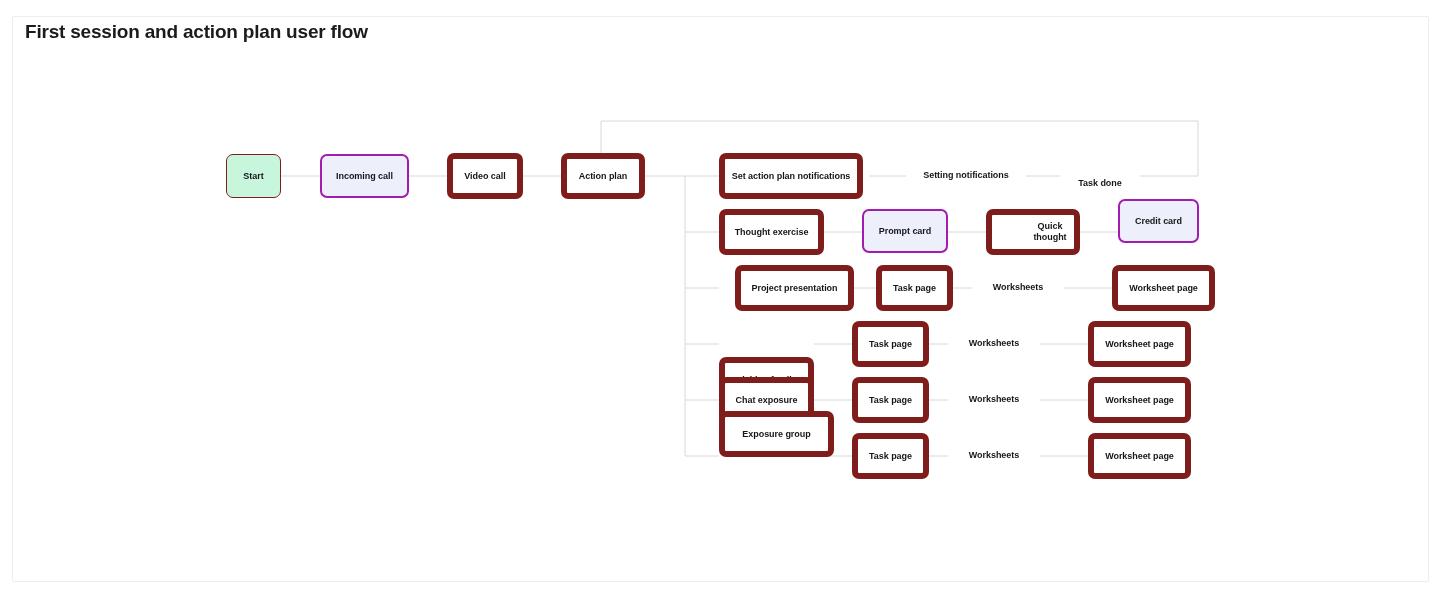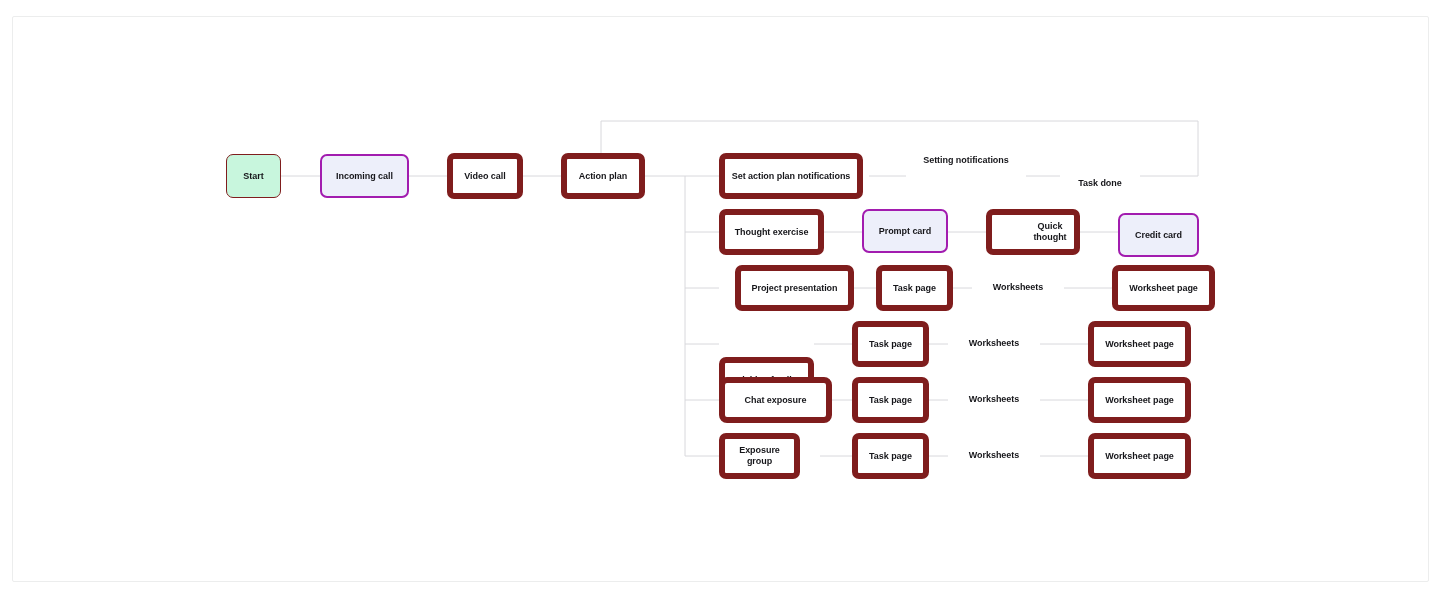--- a/index.html
+++ b/index.html
@@ -67,20 +67,21 @@
   .node.plain {
     background: transparent;
     border: none;
   }
 </style>
 </head>
 <body>
 
 <div id="root">
   <div class="frame"></div>
+  <div class="page-title">First session and action plan user flow</div>
   <svg id="canvas">
       <polyline points="281,176 320,176" fill="none" stroke="#d8d8dc" stroke-width="1" stroke-linejoin="round"></polyline>
       <polyline points="409,176 447,176" fill="none" stroke="#d8d8dc" stroke-width="1" stroke-linejoin="round"></polyline>
       <polyline points="523,176 561,176" fill="none" stroke="#d8d8dc" stroke-width="1" stroke-linejoin="round"></polyline>
       <polyline points="643,176 685,176" fill="none" stroke="#d8d8dc" stroke-width="1" stroke-linejoin="round"></polyline>
       <polyline points="685,176 719,176" fill="none" stroke="#d8d8dc" stroke-width="1" stroke-linejoin="round"></polyline>
       <polyline points="685,176 685,232 719,232" fill="none" stroke="#d8d8dc" stroke-width="1" stroke-linejoin="round"></polyline>
       <polyline points="685,232 685,288 719,288" fill="none" stroke="#d8d8dc" stroke-width="1" stroke-linejoin="round"></polyline>
       <polyline points="685,288 685,344 719,344" fill="none" stroke="#d8d8dc" stroke-width="1" stroke-linejoin="round"></polyline>
       <polyline points="685,344 685,400 719,400" fill="none" stroke="#d8d8dc" stroke-width="1" stroke-linejoin="round"></polyline>
@@ -113,36 +114,36 @@
       </div>
       <div class="node outline" style="left: 447px; top: 153px; width: 76px; height: 46px;">
         <span>Video call</span>
       </div>
       <div class="node outline" style="left: 561px; top: 153px; width: 84px; height: 46px;">
         <span>Action plan</span>
       </div>
       <div class="node outline" style="left: 719px; top: 153px; width: 144px; height: 46px;">
         <span>Set action plan notifications</span>
       </div>
-      <div class="node plain" style="left: 906px; top: 145px; width: 120px; height: 30px;">
+      <div class="node plain" style="left: 906px; top: 160px; width: 120px; height: 30px;">
         <span>Setting notifications</span>
       </div>
       <div class="node plain" style="left: 1060px; top: 161px; width: 80px; height: 30px; align-items: flex-end;">
         <span>Task done</span>
       </div>
       <div class="node outline" style="left: 719px; top: 209px; width: 105px; height: 46px;">
         <span>Thought exercise</span>
       </div>
       <div class="node accent-lilac" style="left: 862px; top: 209px; width: 86px; height: 44px;">
         <span>Prompt card</span>
       </div>
       <div class="node outline" style="left: 986px; top: 209px; width: 94px; height: 46px; padding-left: 40px;">
         <span>Quick thought</span>
       </div>
-      <div class="node accent-lilac" style="left: 1118px; top: 213px; width: 81px; height: 44px;">
+      <div class="node accent-lilac" style="left: 1118px; top: 199px; width: 81px; height: 44px;">
         <span>Credit card</span>
       </div>
       <div class="node outline" style="left: 735px; top: 265px; width: 119px; height: 46px;">
         <span>Project presentation</span>
       </div>
       <div class="node outline" style="left: 876px; top: 265px; width: 77px; height: 46px;">
         <span>Task page</span>
       </div>
       <div class="node plain" style="left: 972px; top: 272px; width: 92px; height: 30px;">
         <span>Worksheets</span>
@@ -155,33 +156,33 @@
       </div>
       <div class="node outline" style="left: 852px; top: 321px; width: 77px; height: 46px;">
         <span>Task page</span>
       </div>
       <div class="node plain" style="left: 948px; top: 328px; width: 92px; height: 30px;">
         <span>Worksheets</span>
       </div>
       <div class="node outline" style="left: 1088px; top: 321px; width: 103px; height: 46px;">
         <span>Worksheet page</span>
       </div>
-      <div class="node outline" style="left: 719px; top: 377px; width: 113px; height: 46px; border-radius: 8px;">
+      <div class="node outline" style="left: 719px; top: 377px; width: 95px; height: 46px;">
         <span>Chat exposure</span>
       </div>
       <div class="node outline" style="left: 852px; top: 377px; width: 77px; height: 46px;">
         <span>Task page</span>
       </div>
       <div class="node plain" style="left: 948px; top: 384px; width: 92px; height: 30px;">
         <span>Worksheets</span>
       </div>
       <div class="node outline" style="left: 1088px; top: 377px; width: 103px; height: 46px;">
         <span>Worksheet page</span>
       </div>
-      <div class="node outline" style="left: 719px; top: 433px; width: 81px; height: 46px;">
+      <div class="node outline" style="left: 719px; top: 411px; width: 115px; height: 46px;">
         <span>Exposure group</span>
       </div>
       <div class="node outline" style="left: 852px; top: 433px; width: 77px; height: 46px;">
         <span>Task page</span>
       </div>
       <div class="node plain" style="left: 948px; top: 440px; width: 92px; height: 30px;">
         <span>Worksheets</span>
       </div>
       <div class="node outline" style="left: 1088px; top: 433px; width: 103px; height: 46px;">
         <span>Worksheet page</span>

